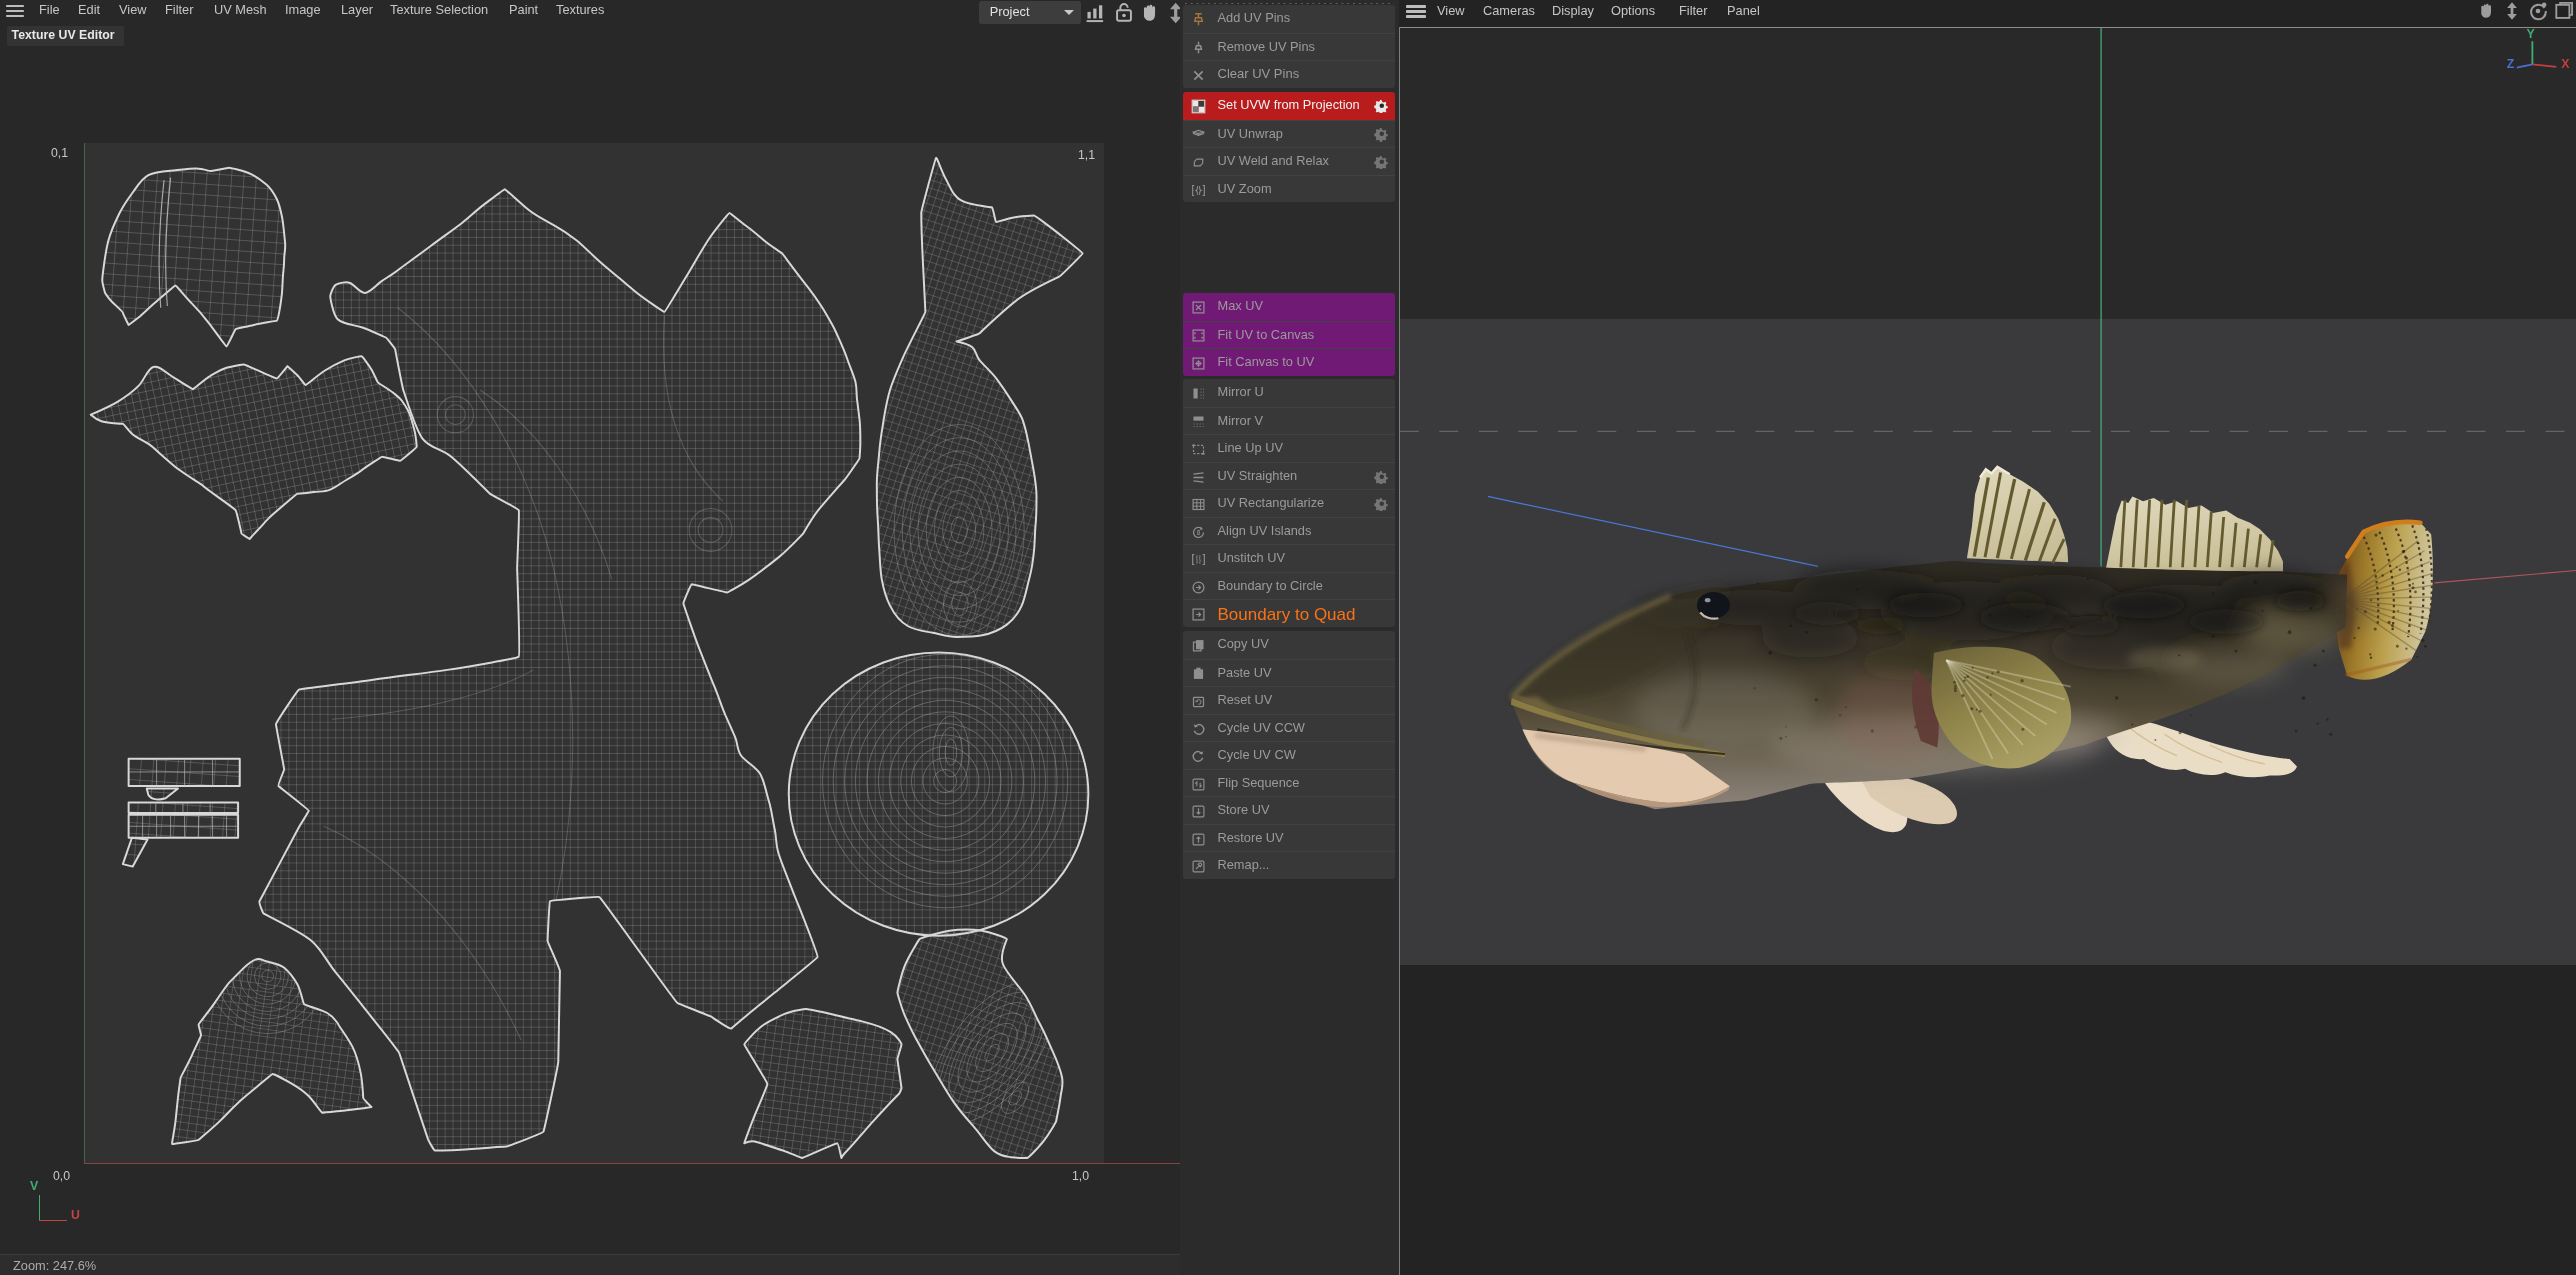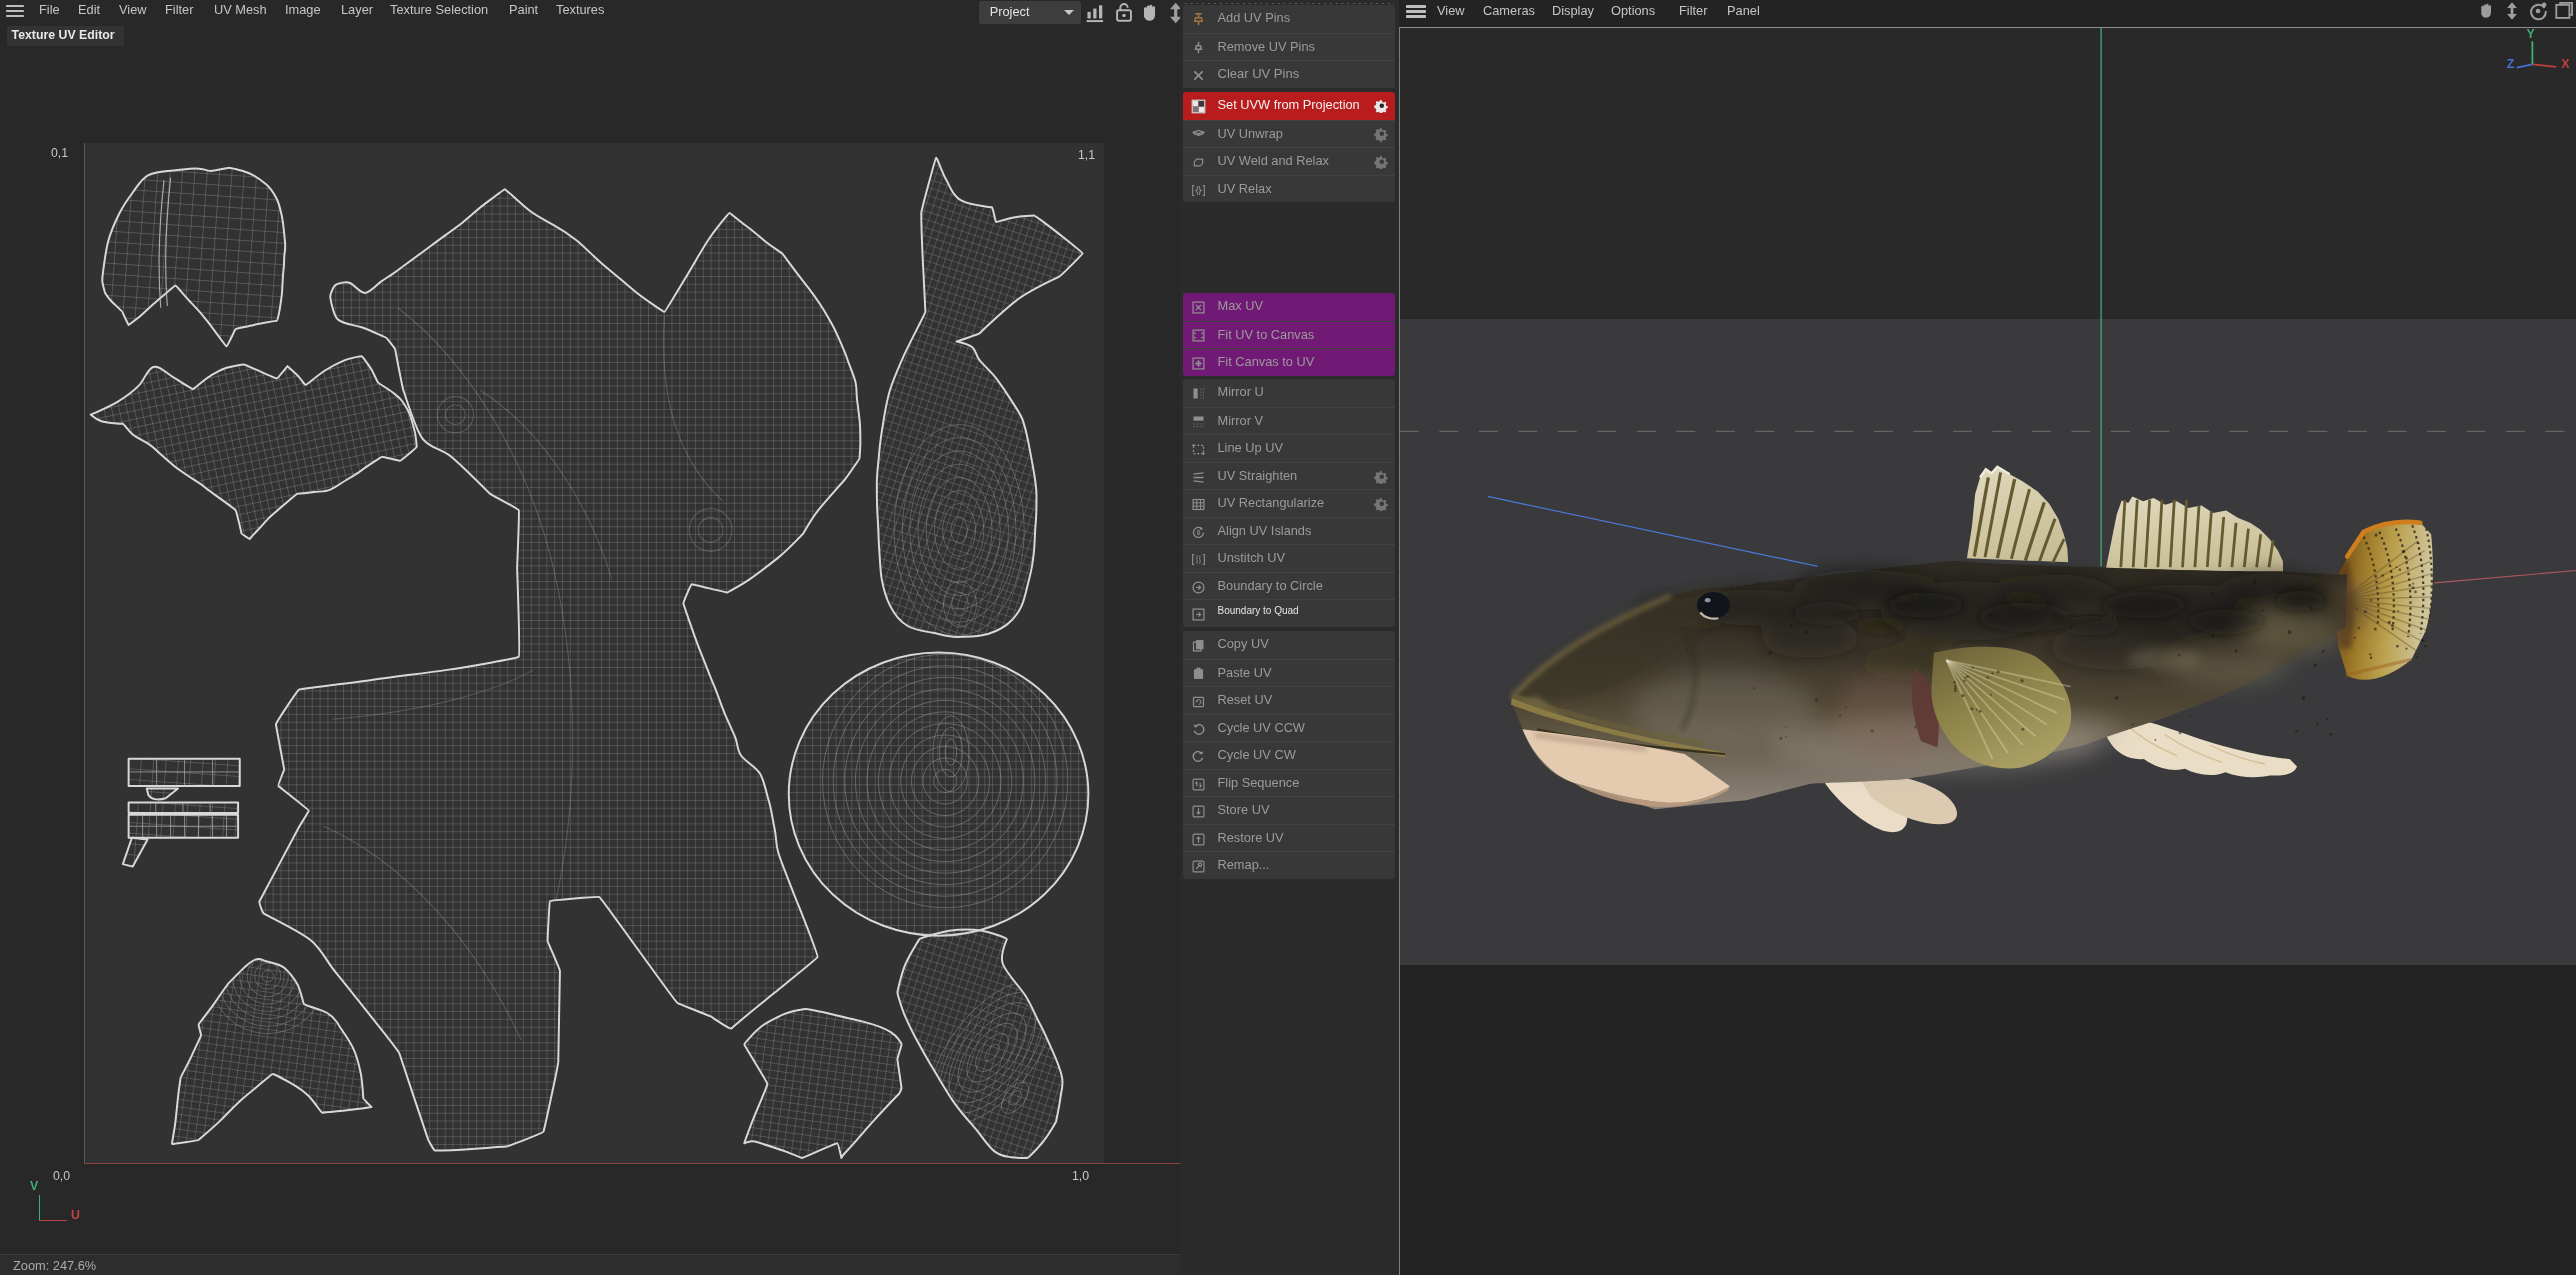--- a/index.html
+++ b/index.html
@@ -227,21 +227,21 @@
 <span class="abs" style="left:35px;top:5.3px;color:#9b9b9b;font-size:12.8px;white-space:nowrap">UV Weld and Relax</span>
 <svg class="abs" style="left:191px;top:5.8px" width="15.6" height="15.6" viewBox="0 0 18 18">
           <path d="M9 1.8l.5 2a5.3 5.3 0 0 1 2 .8l1.8-1 1.6 1.6-1 1.8c.4.6.7 1.3.8 2l2 .5v2.3l-2 .5a5.3 5.3 0 0 1-.8 2l1 1.8-1.6 1.6-1.8-1a5.3 5.3 0 0 1-2 .8l-.5 2H6.7l-.5-2a5.3 5.3 0 0 1-2-.8l-1.8 1-1.6-1.6 1-1.8a5.3 5.3 0 0 1-.8-2l-2-.5V8.5l2-.5c.1-.7.4-1.4.8-2l-1-1.8L2.4 2.6l1.8 1a5.3 5.3 0 0 1 2-.8l.5-2z" transform="translate(1.2 1.2) scale(.88)" fill="#757575"></path>
           <circle cx="9" cy="9" r="2.6" fill="#383838"></circle>
         </svg>
 </div>
 <div class="abs" style="left:0;top:83px;width:212px;height:27.5px;border-top:0.8px solid #424242;">
 <svg class="abs" style="left:8.2px;top:6.6px" width="15" height="15" viewBox="0 0 18 18">
           <path d="M4 3H2v12h2M14 3h2v12h-2M8.5 4c-1 0-1 1.5-1 2.5s0 2-1.5 2.5c1.5.5 1.5 1.5 1.5 2.5s0 2.5 1 2.5M9.5 4c1 0 1 1.5 1 2.5s0 2 1.5 2.5c-1.5.5-1.5 1.5-1.5 2.5s0 2.5-1 2.5" stroke="#8f8f8f" stroke-width="1.3" fill="none"></path>
         </svg>
-<span class="abs" style="left:35px;top:5.3px;color:#9b9b9b;font-size:12.8px;white-space:nowrap">UV Relax</span>
+<span class="abs" style="left:35px;top:5.3px;color:#9b9b9b;font-size:12.8px;white-space:nowrap">UV Zoom</span>
 </div>
 </div>
 <div class="abs" style="left:2.5px;top:293px;width:212px;height:83px;background:#701a75;border-radius:3.3px;overflow:hidden">
 <div class="abs" style="left:0;top:0px;width:212px;height:27.5px;">
 <svg class="abs" style="left:8.2px;top:6.6px" width="15" height="15" viewBox="0 0 18 18">
           <rect x="2.5" y="2.5" width="13" height="13" stroke="#8f8f8f" stroke-width="1.5" fill="none"></rect>
           <path d="M6 6l6 6M12 6l-6 6" stroke="#8f8f8f" stroke-width="1.4"></path>
         </svg>
 <span class="abs" style="left:35px;top:5.3px;color:#9b9b9b;font-size:12.8px;white-space:nowrap">Max UV</span>
 </div>
@@ -324,21 +324,21 @@
           <circle cx="9" cy="9" r="6.5" stroke="#8f8f8f" stroke-width="1.5" fill="none"></circle>
           <path d="M6 9h5M9 6.5L11.5 9 9 11.5" stroke="#8f8f8f" stroke-width="1.4" fill="none"></path>
         </svg>
 <span class="abs" style="left:35px;top:5.3px;color:#9b9b9b;font-size:12.8px;white-space:nowrap">Boundary to Circle</span>
 </div>
 <div class="abs" style="left:0;top:220px;width:212px;height:27.5px;border-top:0.8px solid #424242;">
 <svg class="abs" style="left:8.2px;top:6.6px" width="15" height="15" viewBox="0 0 18 18">
           <rect x="2.5" y="2.5" width="13" height="13" stroke="#8f8f8f" stroke-width="1.5" fill="none"></rect>
           <path d="M6 9h5M9 6.5L11.5 9 9 11.5" stroke="#8f8f8f" stroke-width="1.4" fill="none"></path>
         </svg>
-<span class="abs" style="left:35px;top:5.3px;color:#e5e5e5;font-size:10px;white-space:nowrap">Boundary to Quad</span>
+<span class="abs" style="left:35px;top:5.3px;color:#f97316;font-size:17px;white-space:nowrap">Boundary to Quad</span>
 </div>
 </div>
 <div class="abs" style="left:2.5px;top:631px;width:212px;height:248px;background:#383838;border-radius:3.3px;overflow:hidden">
 <div class="abs" style="left:0;top:0px;width:212px;height:27.5px;">
 <svg class="abs" style="left:8.2px;top:6.6px" width="15" height="15" viewBox="0 0 18 18">
           <rect x="6" y="2.5" width="9" height="11" fill="#8f8f8f"></rect>
           <path d="M6 5H3v10.5h9V13" stroke="#8f8f8f" stroke-width="1.5" fill="none"></path>
         </svg>
 <span class="abs" style="left:35px;top:5.3px;color:#9b9b9b;font-size:12.8px;white-space:nowrap">Copy UV</span>
 </div>

